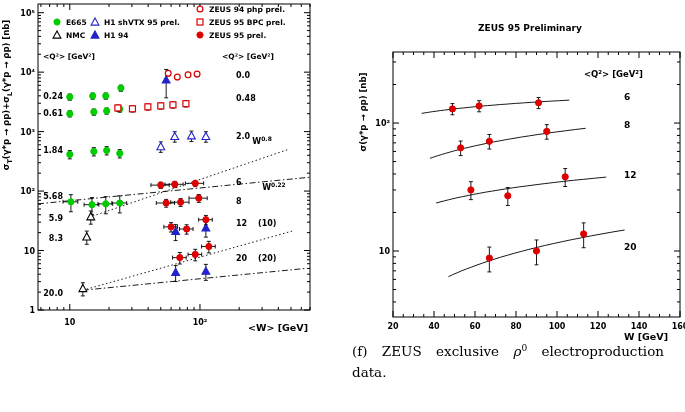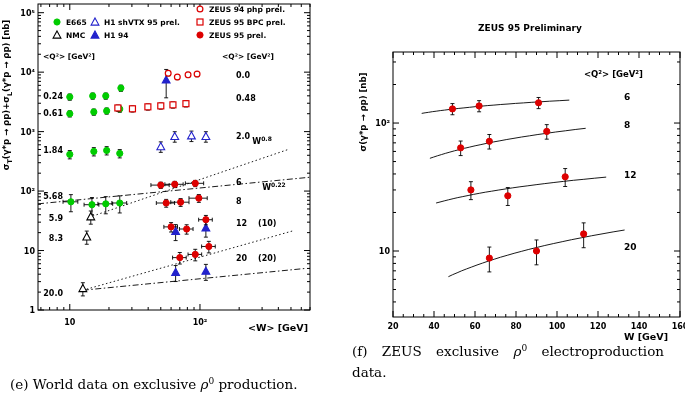--- a/index.html
+++ b/index.html
@@ -651,20 +651,17 @@
         <text x="624" y="128.30430137352005" font-size="9" text-anchor="start" fill="#000000" font-weight="bold">8</text>
         <text x="624" y="178.3670914886319" font-size="9" text-anchor="start" fill="#000000" font-weight="bold">12</text>
         <text x="624" y="250.24549947361206" font-size="9" text-anchor="start" fill="#000000" font-weight="bold">20</text>
         <text x="584" y="77" font-size="8.5" text-anchor="start" fill="#000" font-weight="bold">&lt;Q²&gt; [GeV²]</text>
         <text x="530" y="31" font-size="9" text-anchor="middle" fill="#000" font-weight="bold">ZEUS 95 Preliminary</text>
         <text x="668" y="340" font-size="9.5" text-anchor="end" fill="#000" font-weight="bold">W [GeV]</text>
         <text x="366" y="112" transform="rotate(-90 366 112)" font-size="8.5" font-weight="bold" text-anchor="middle"><tspan dy="0" font-size="8.5">σ(γ*p → ρp) [nb]</tspan></text>
       </g>
     </svg>
 
-  <div class="caption" id="cap-e" style="left:10px;top:374px;width:338px;">
-    <span>(e) World data on exclusive </span><span class="rho">ρ</span><sup>0</sup><span> production.</span>
-  </div>
 
   <div class="caption" id="cap-f" style="left:352px;top:341px;width:312px;text-align:justify;word-spacing:4px;">
     <span>(f) ZEUS exclusive </span><span class="rho">ρ</span><sup>0</sup><span> electroproduction data.</span>
   </div>
 </div>
 
 </body></html>

